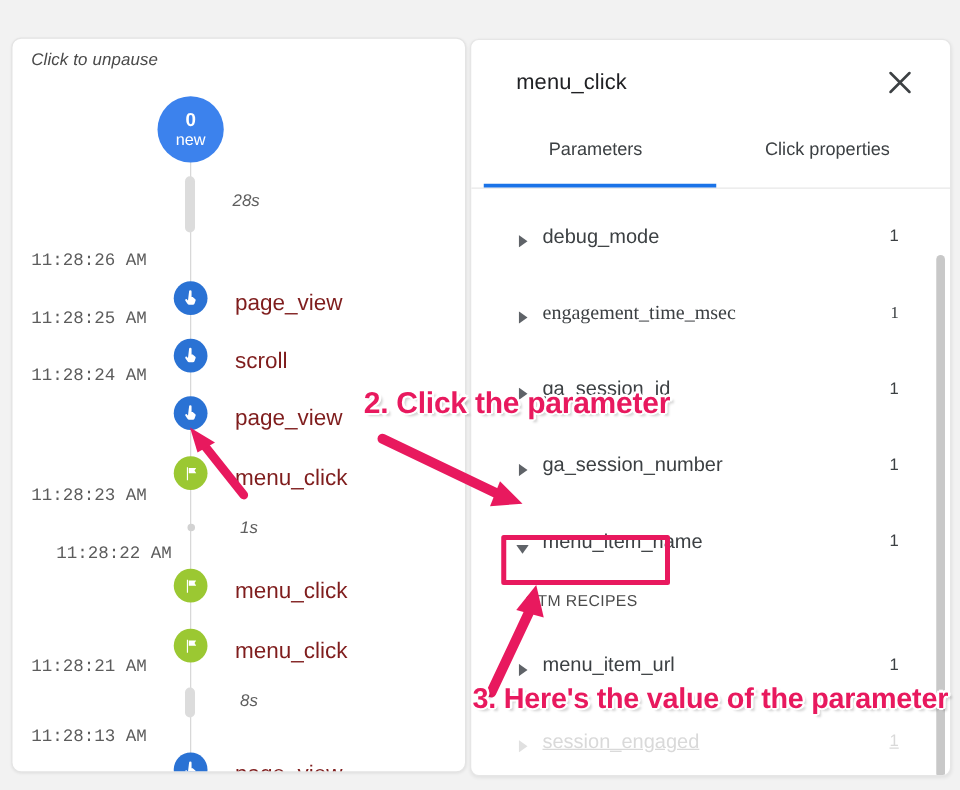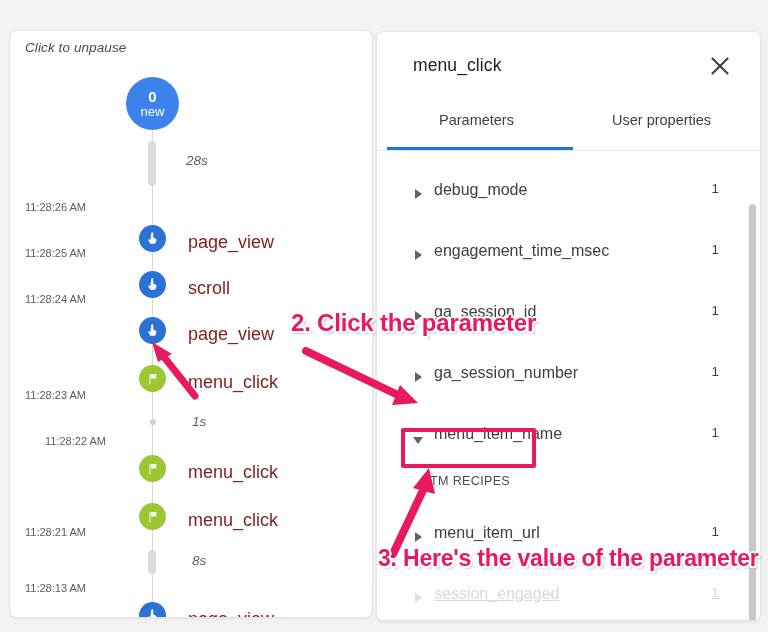--- a/index.html
+++ b/index.html
@@ -38,21 +38,21 @@
   .gapbar{position:absolute;left:138px;width:8px;border-radius:4px;background:#dcdcdc;}
   .gapdot{position:absolute;left:139.5px;width:6px;height:6px;border-radius:50%;background:#d2d2d2;}
   .gaptxt{position:absolute;font-size:13.5px;font-style:italic;color:#5f5f5f;}
 
   .ev-node{position:absolute;width:27px;height:27px;border-radius:50%;
     display:flex;align-items:center;justify-content:center;}
   .ev-node.blue{background:#2a72d4;}
   .ev-node.green{background:#9bc832;}
   .ev-node svg{display:block;}
   .ev-label{position:absolute;font-size:18px;color:#7f1d1d;white-space:nowrap;}
-  .ts{position:absolute;font-size:11px;color:#5c5c5c;white-space:nowrap;}
+  .ts{position:absolute;font-size:14px;color:#5c5c5c;white-space:nowrap;font-family:Liberation Mono, monospace;}
 
   
   .panel{
     position:absolute;left:376px;top:31px;width:383px;height:588px;
     background:#ffffff;border:1px solid #e6e6e6;border-radius:7px;
     box-shadow:0 1px 3px rgba(0,0,0,.07);overflow:hidden;
   }
   .panel-head{position:relative;height:68px;}
   .panel-title{position:absolute;left:36px;top:23px;font-size:17.5px;color:#202124;letter-spacing:.1px;}
   .close-btn{position:absolute;right:27px;top:21px;width:26px;height:26px;cursor:pointer;}
@@ -207,37 +207,37 @@
       <div class="close-btn">
         <svg width="26" height="26" viewBox="0 0 24 24" stroke="#3c4043" stroke-width="1.9" fill="none" stroke-linecap="round">
           <line x1="5" y1="5" x2="19" y2="19"></line>
             <line x1="19" y1="5" x2="5" y2="19"></line>
         </svg>
       </div>
     </div>
 
     <div class="tabs">
       <div class="tab t1">Parameters</div>
-      <div class="tab t2">User properties</div>
+      <div class="tab t2">Click properties</div>
       <div class="tab-underline"></div>
     </div>
 
     <div class="rows">
 
       <div class="prow" style="top:26px;">
         <span class="caret">
           <svg width="8" height="10" viewBox="0 0 8 10" fill="#5f6368">
               <path d="M0 0l7 5-7 5z"></path>
             </svg>
         </span>
         <span class="pname">debug_mode</span>
         <span class="pval">1</span>
       </div>
 
-      <div class="prow" style="top:87px;">
+      <div class="prow" style="top:87px;font-family:Liberation Serif, serif;">
         <span class="caret">
           <svg width="8" height="10" viewBox="0 0 8 10" fill="#5f6368">
               <path d="M0 0l7 5-7 5z"></path>
             </svg>
         </span>
         <span class="pname">engagement_time_msec</span>
         <span class="pval">1</span>
       </div>
 
       <div class="prow" style="top:148px;">

